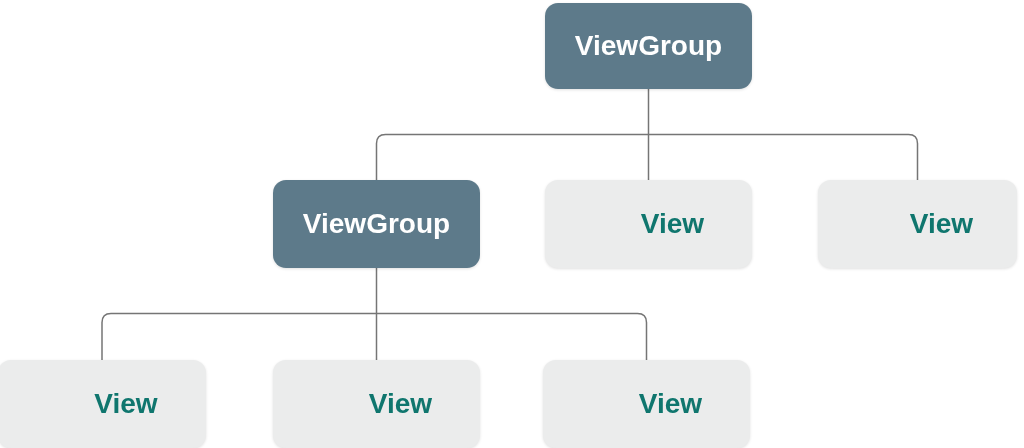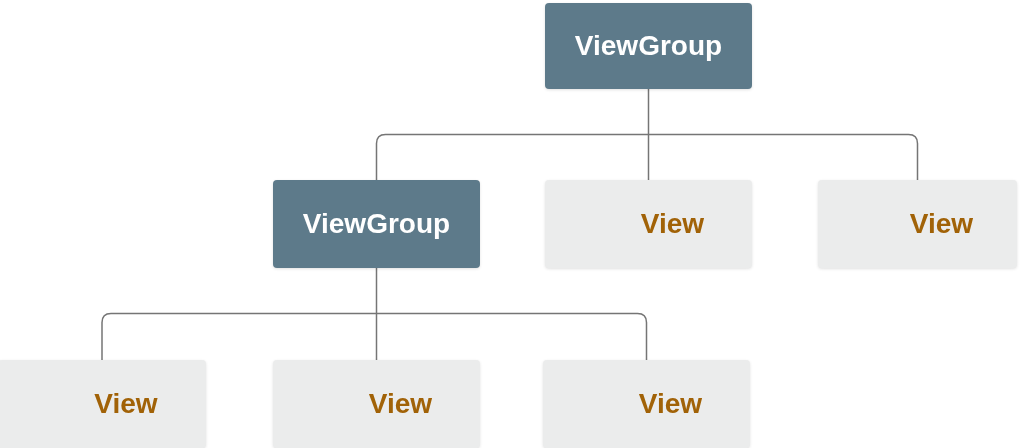--- a/index.html
+++ b/index.html
@@ -24,29 +24,29 @@
     left: 0;
     top: 0;
     width: 1024px;
     height: 448px;
   }
   .node {
     position: absolute;
     display: flex;
     align-items: center;
     justify-content: center;
-    border-radius: 4px;
+    border-radius: 13px;
     font-weight: bold;
     font-size: 28px;
     box-shadow: 0 1px 3px rgba(0,0,0,0.12);
     box-sizing: border-box;
     user-select: none;
   }
   .node--viewgroup { color: #ffffff; }
-  .node--view { color: #a16207; padding-left: 48px; }
+  .node--view { color: #0f766e; padding-left: 48px; }
   .node-label { white-space: nowrap; }
 </style>
 </head>
 <body>
 
 <div class="stage">
   <svg id="connectors" viewBox="0 0 1024 448" xmlns="http://www.w3.org/2000/svg">
       <path d="M 376.5 180 L 376.5 143.5 Q 376.5 134.5 385.5 134.5 L 908.5 134.5 Q 917.5 134.5 917.5 143.5 L 917.5 180" fill="none" stroke="#757575" stroke-width="1.5"></path>
       <path d="M 648.5 89 L 648.5 180" fill="none" stroke="#757575" stroke-width="1.5"></path>
       <path d="M 102 360 L 102 322.5 Q 102 313.5 111 313.5 L 637.5 313.5 Q 646.5 313.5 646.5 322.5 L 646.5 360" fill="none" stroke="#757575" stroke-width="1.5"></path>

